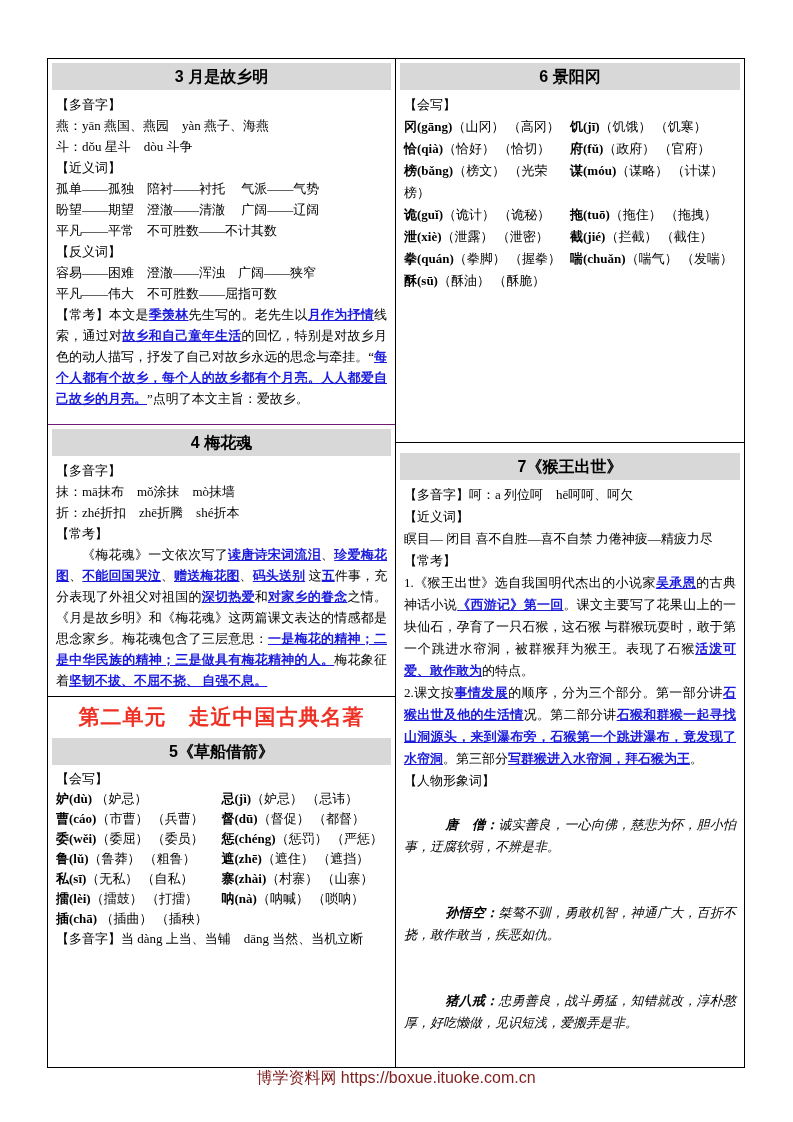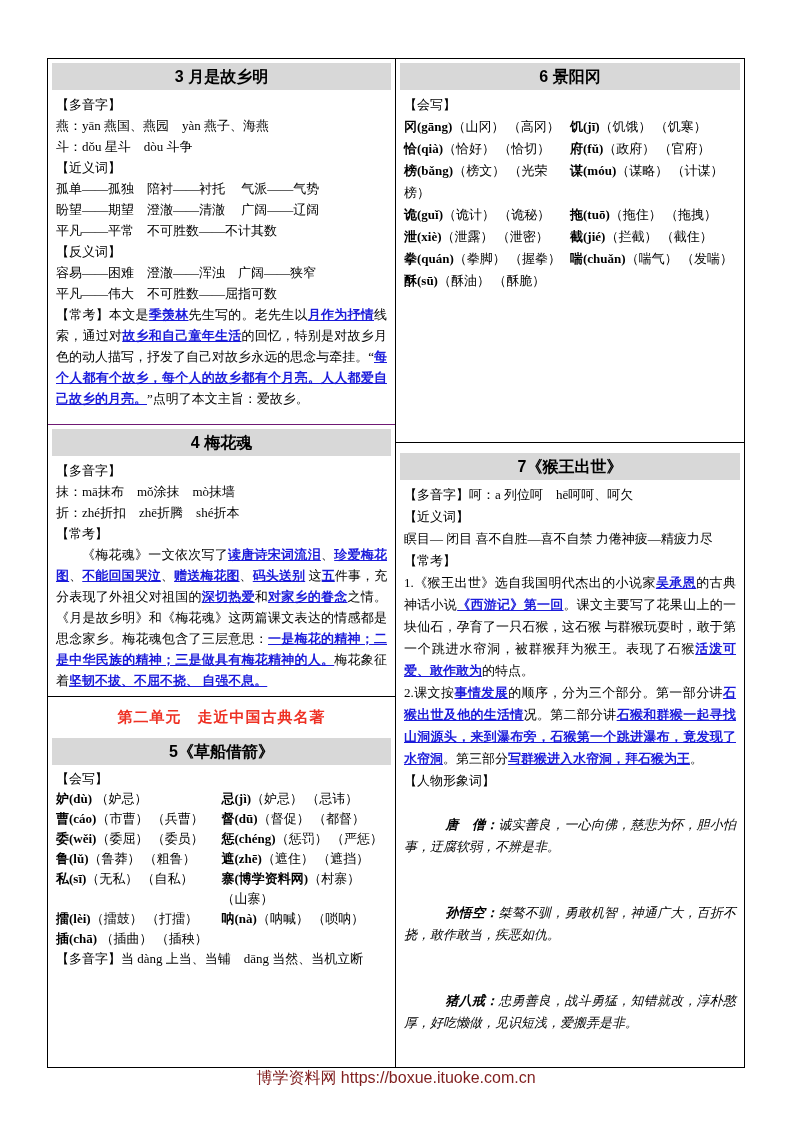--- a/index.html
+++ b/index.html
@@ -19,21 +19,21 @@
   .sec-body{padding:0 5px;font-size:13px;line-height:21px;}
   .s5 .sec-body{line-height:20px;}
   .s6 .sec-body,.s7 .sec-body{line-height:22px;}
   .line{white-space:pre-wrap;}
   .para{margin:0;text-align:justify;white-space:pre-wrap;}
   .indent{text-indent:2em;}
   .hl{color:#1b1bdb;font-weight:bold;text-decoration:underline;}
   .b{font-weight:bold;}
   .kw-row{display:flex;}
   .kw-cell{width:50%;white-space:pre-wrap;}
-  .unit-title{color:#ee3124;font-family:"Liberation Sans",sans-serif;font-weight:bold;font-size:15px;line-height:22px;text-align:center;padding:9px 0 6px;letter-spacing:1px;}
+  .unit-title{color:#ee3124;font-family:"Liberation Sans",sans-serif;font-weight:bold;font-size:21px;line-height:22px;text-align:center;padding:9px 0 6px;letter-spacing:1px;}
   .char-para{margin:0;text-align:justify;white-space:pre-wrap;}
   .char-name{font-weight:bold;font-style:italic;}
   .char-desc{font-style:italic;}
   .footer{width:698px;text-align:center;color:#7f1d1d;font-family:"Liberation Sans",sans-serif;font-size:16px;}
 </style>
 </head>
 <body>
 
 <div class="page">
   <div class="sheet">
@@ -86,21 +86,21 @@
                 <div class="kw-row">
                   <div class="kw-cell"><span class="b">委(wěi)</span><span>（委屈） （委员）</span></div>
                   <div class="kw-cell"><span class="b">惩(chéng)</span><span>（惩罚） （严惩）</span></div>
                 </div>
                 <div class="kw-row">
                   <div class="kw-cell"><span class="b">鲁(lǔ)</span><span>（鲁莽） （粗鲁）</span></div>
                   <div class="kw-cell"><span class="b">遮(zhē)</span><span>（遮住） （遮挡）</span></div>
                 </div>
                 <div class="kw-row">
                   <div class="kw-cell"><span class="b">私(sī)</span><span>（无私） （自私）</span></div>
-                  <div class="kw-cell"><span class="b">寨(博学资料网)</span><span>（村寨） （山寨）</span></div>
+                  <div class="kw-cell"><span class="b">寨(zhài)</span><span>（村寨） （山寨）</span></div>
                 </div>
                 <div class="kw-row">
                   <div class="kw-cell"><span class="b">擂(lèi)</span><span>（擂鼓） （打擂）</span></div>
                   <div class="kw-cell"><span class="b">呐(nà)</span><span>（呐喊） （唢呐）</span></div>
                 </div>
                 <div class="kw-row">
                   <div class="kw-cell"><span class="b">插(chā)</span><span> （插曲） （插秧）</span></div>
                 </div>
               </div>
             <div class="line">【多音字】当 dàng 上当、当铺　dāng 当然、当机立断</div>

